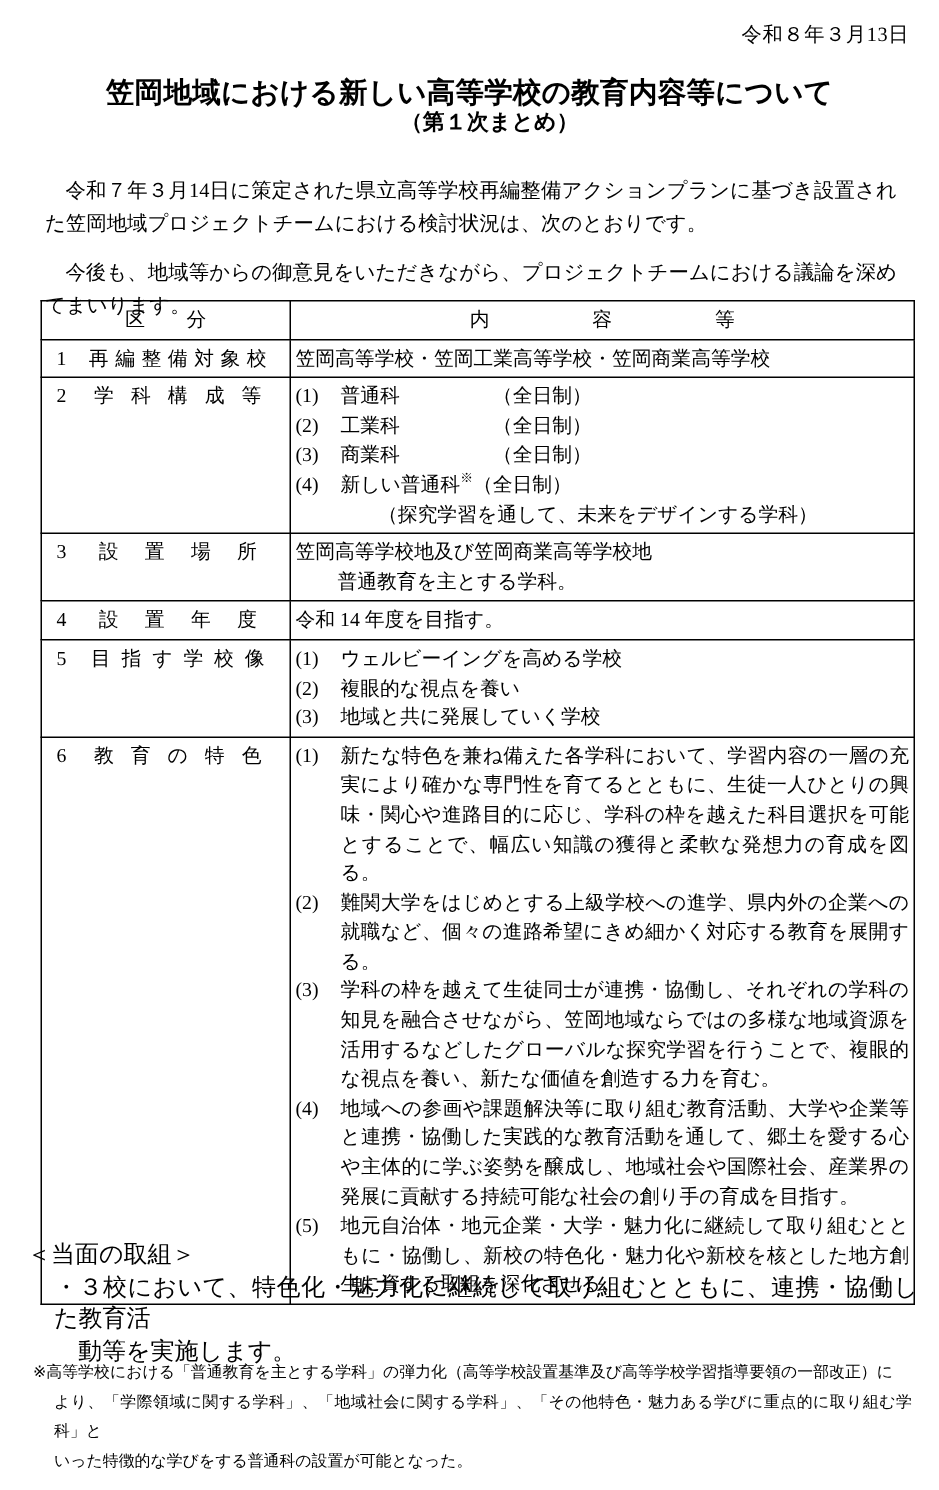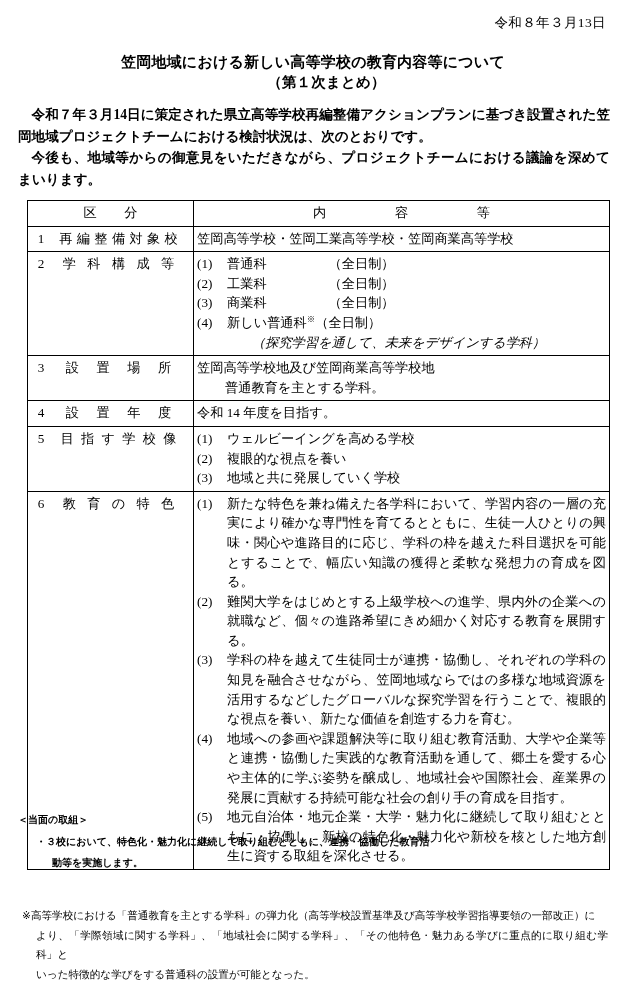--- a/index.html
+++ b/index.html
@@ -39,21 +39,21 @@
   
   .title-block {
     position: absolute;
     top: 52px;
     left: 0;
     width: 626px;
     text-align: center;
   }
   .doc-title {
     font-family: "DejaVu Sans", "Liberation Sans", sans-serif;
-    font-size: 15px;
+    font-size: 19px;
     font-weight: bold;
     line-height: 20px;
     letter-spacing: 0.2px;
   }
   .doc-subtitle {
     font-family: "DejaVu Sans", "Liberation Sans", sans-serif;
     font-size: 14.5px;
     font-weight: bold;
     line-height: 20px;
     letter-spacing: 0.2px;
@@ -65,23 +65,22 @@
     position: absolute;
     top: 104px;
     left: 18px;
     width: 592px;
     font-size: 13.6px;
     line-height: 21.5px;
     text-align: justify;
     text-justify: inter-character;
   }
   .intro p {
-    margin: 0;
+    margin: 12px;
     text-indent: 1em;
-    font-weight: bold;
   }
 
   
   .tbl-wrap {
     position: absolute;
     top: 200px;
     left: 27px;
     width: 582px;
   }
   table.main {
@@ -139,37 +138,36 @@
     flex: 0 0 30px;
     width: 30px;
   }
   .itm-tx {
     flex: 1 1 auto;
     text-align: justify;
     text-justify: inter-character;
   }
   .plain { margin: 0; }
   .ind1  { margin: 0; padding-left: 28px; }
-  .ind2  { margin: 0; padding-left: 55px; font-style: italic; }
+  .ind2  { margin: 0; padding-left: 55px; }
   sup.mark {
     font-size: 8.5px;
     vertical-align: super;
     line-height: 0;
   }
   .tab-gap { display: inline-block; width: 62px; }
 
   
   .actions {
     position: absolute;
-    top: 809px;
+    top: 826px;
     left: 18px;
     width: 594px;
-    font-size: 10px;
+    font-size: 16px;
     line-height: 21.5px;
-    font-weight: bold;
   }
   .actions .hd { margin: 0; }
   .actions .bullet {
     margin: 0;
     padding-left: 18px;
     text-indent: 0;
     text-align: justify;
     text-justify: inter-character;
   }
   .actions .bullet .cont { display: block; padding-left: 16px; }

